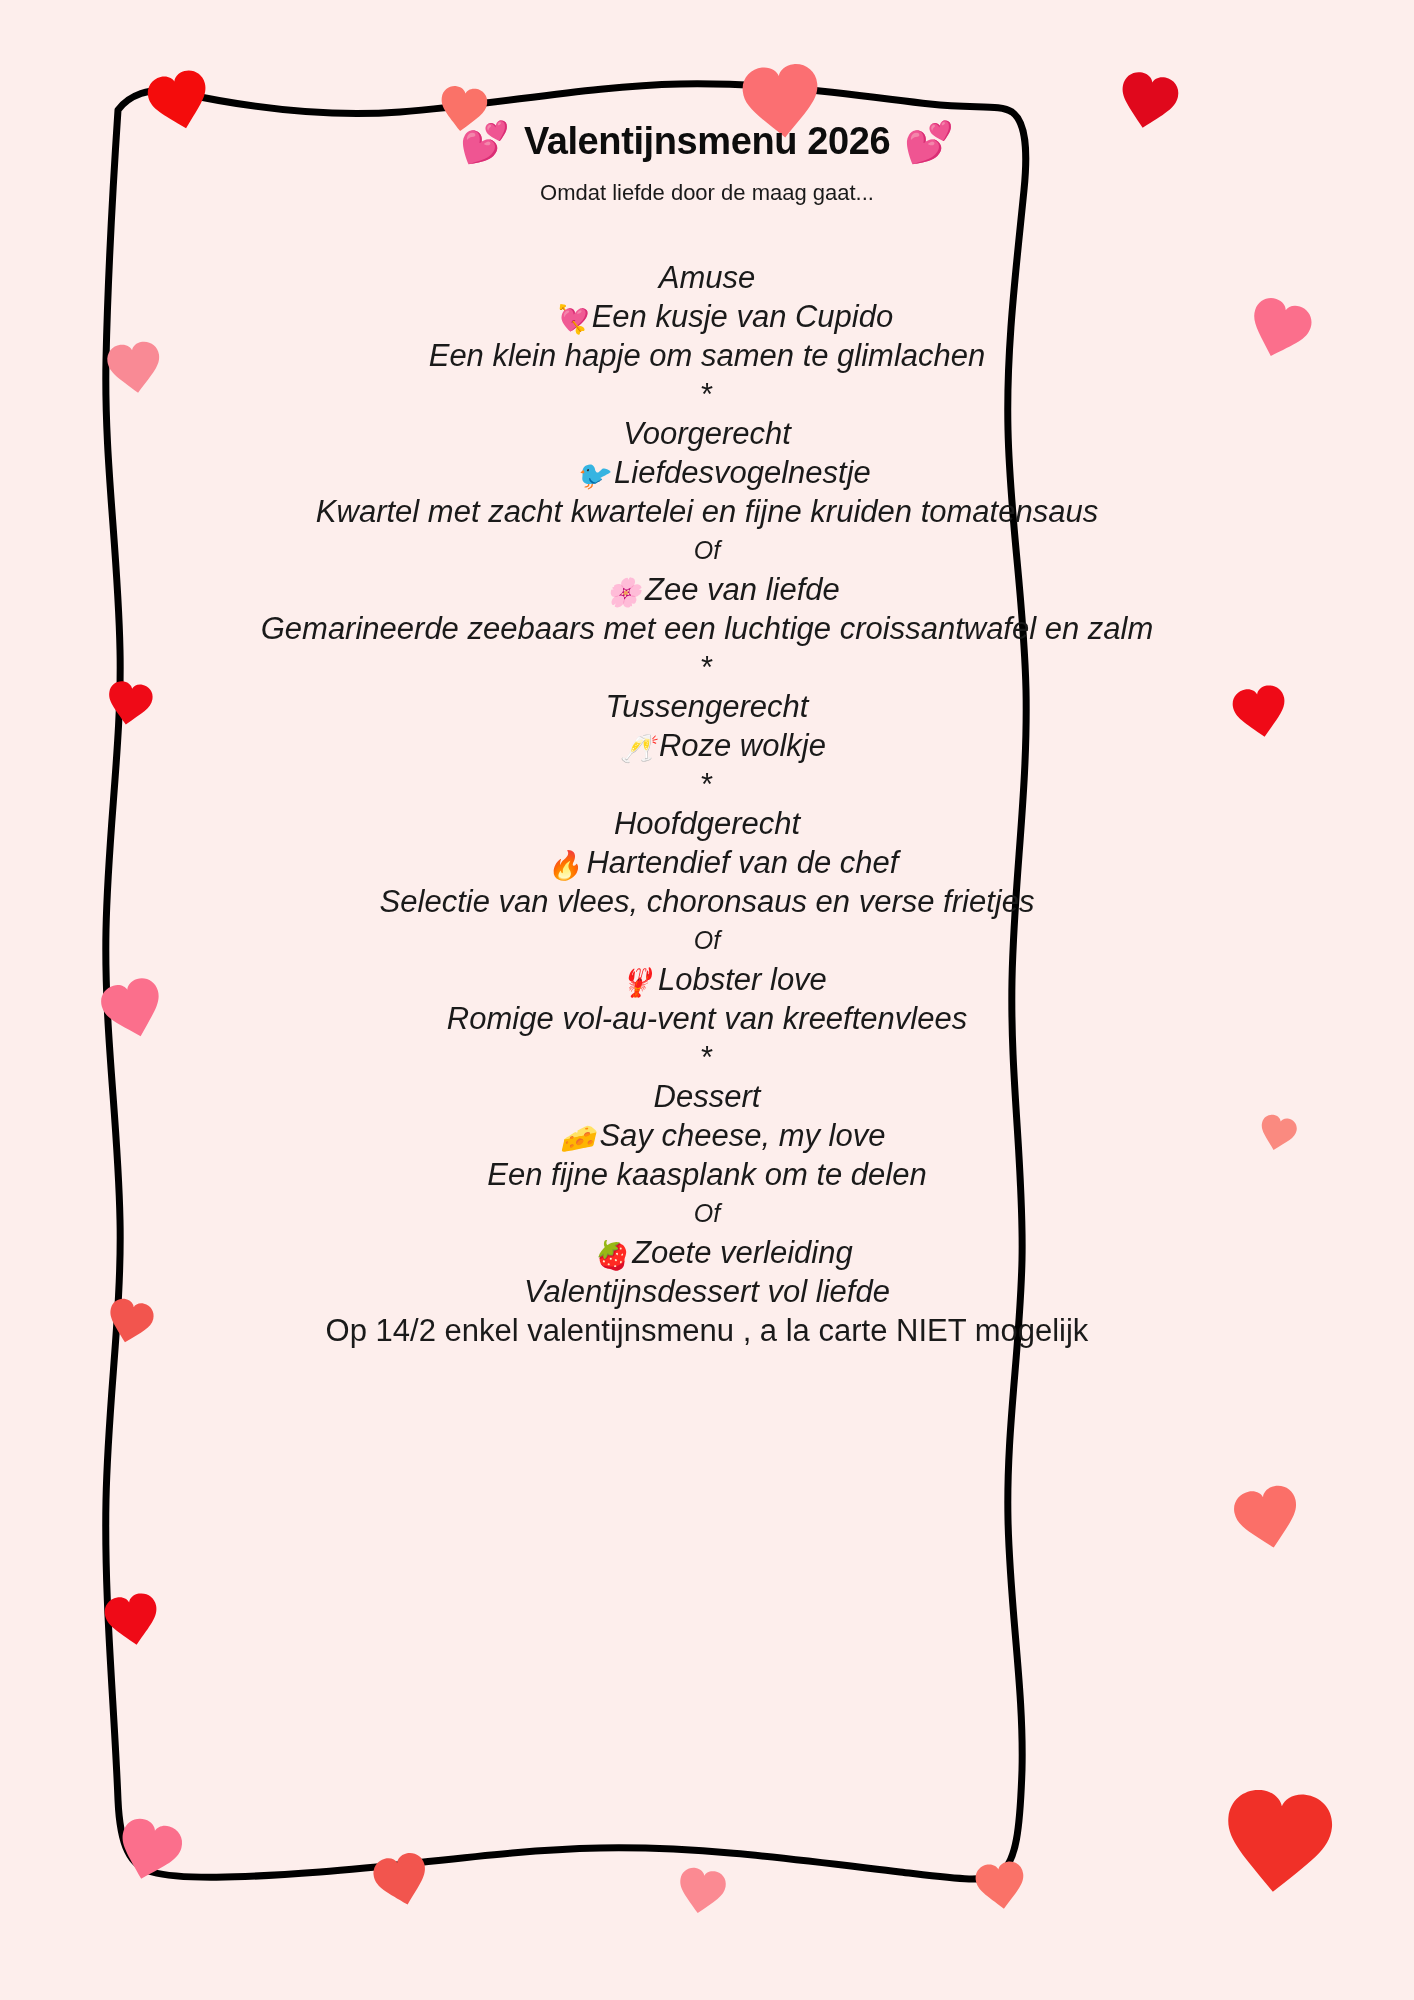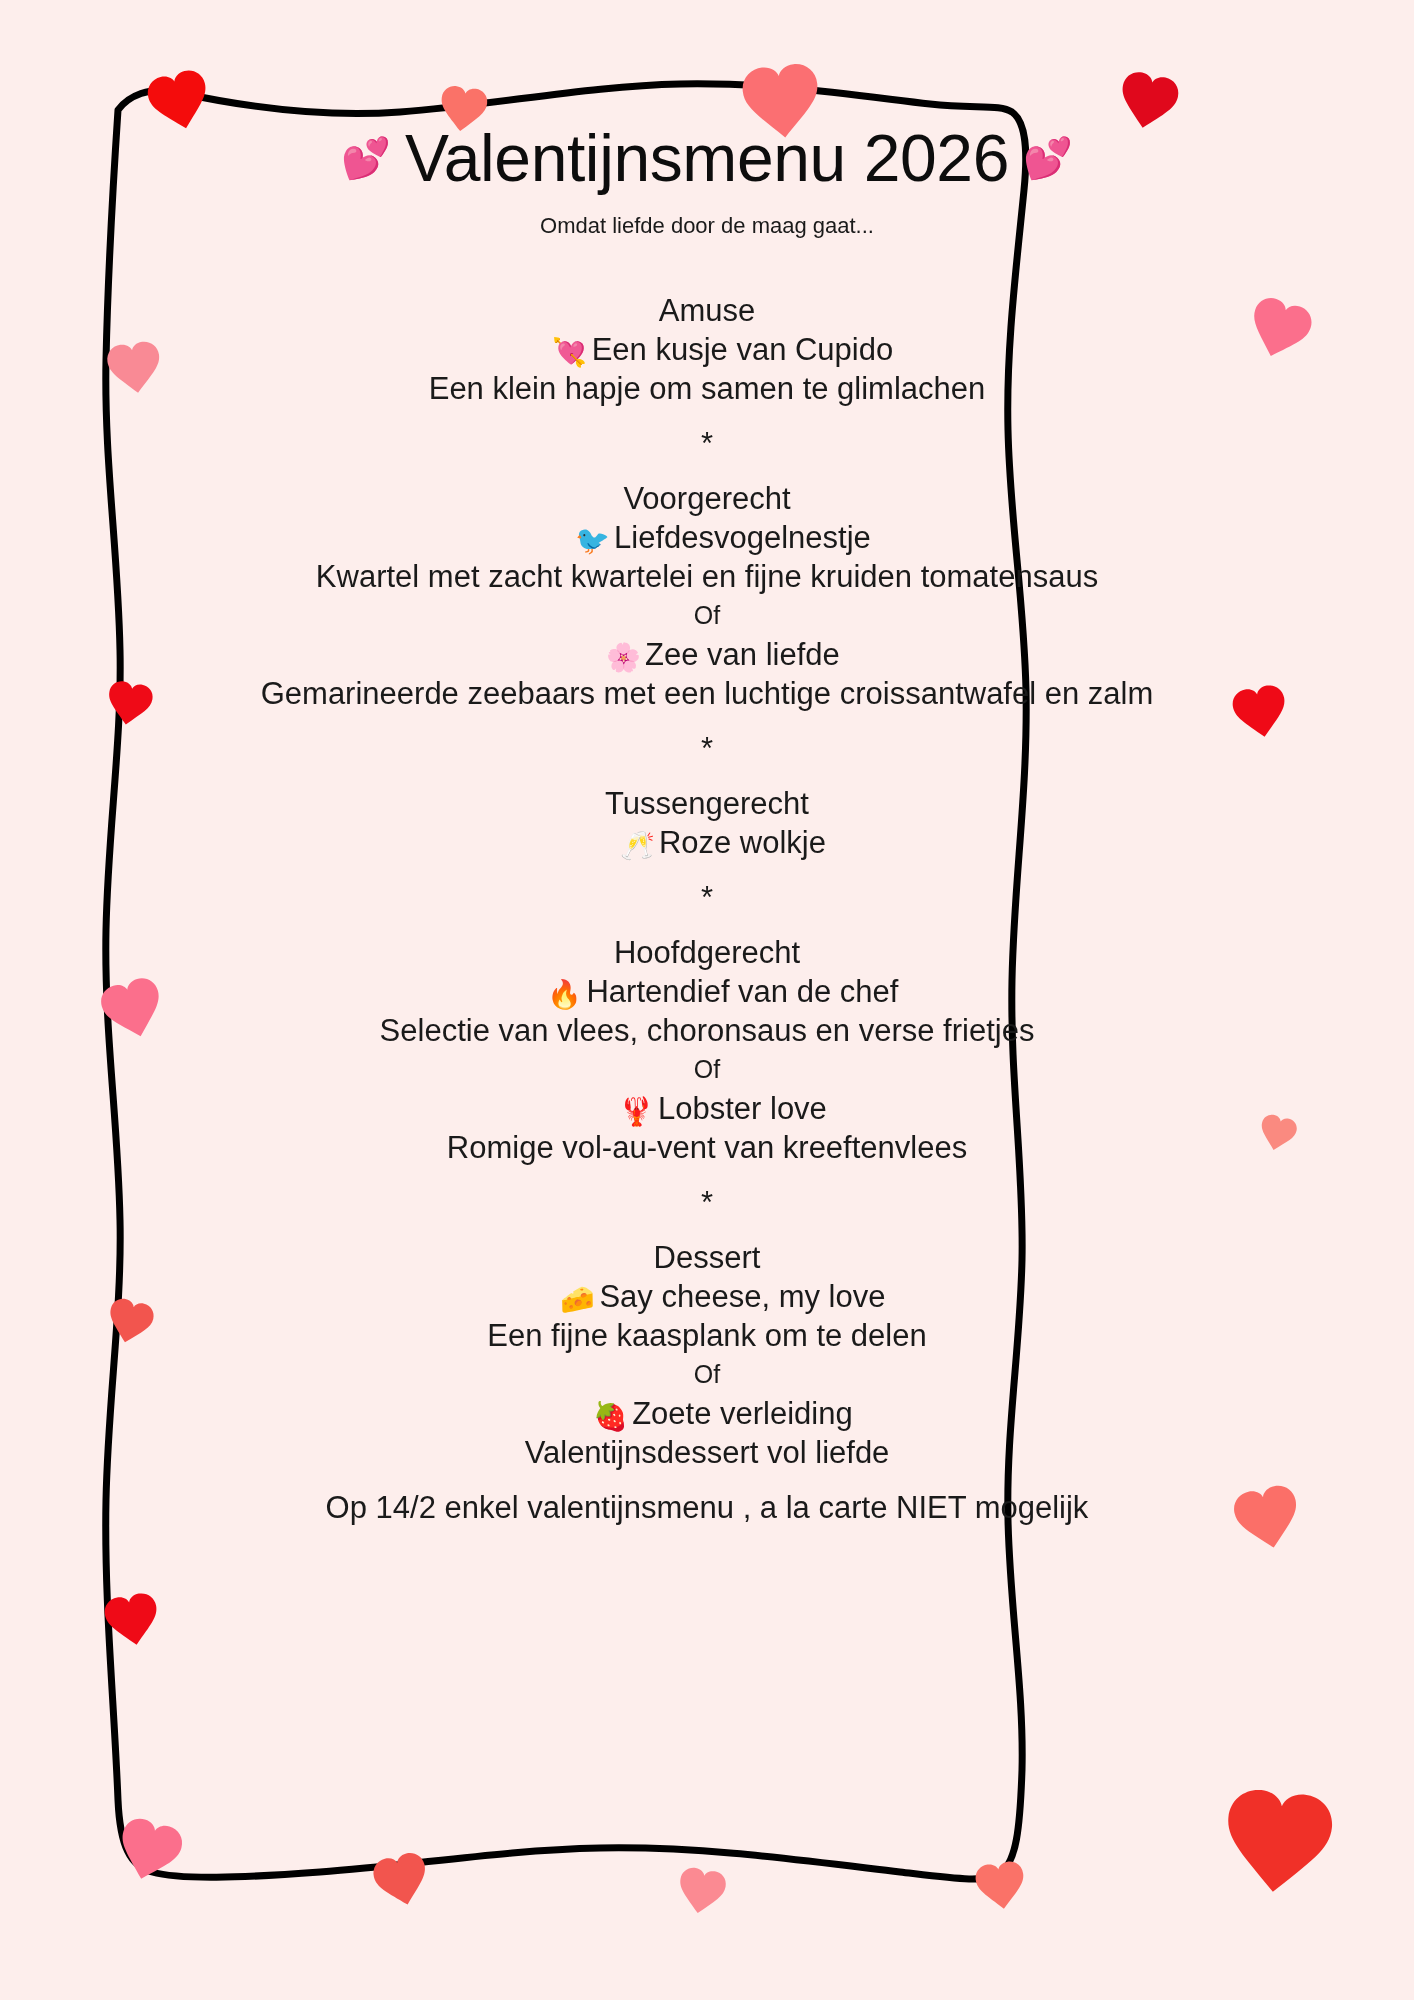--- a/index.html
+++ b/index.html
@@ -42,41 +42,42 @@
   }
 
   #title-row {
     display: flex;
     align-items: center;
     justify-content: center;
     gap: 14px;
     margin: 0 0 6px 0;
   }
   #title-text {
-    font-size: 66px;
-    font-weight: 400;
+    font-size: 38px;
+    font-weight: 700;
     letter-spacing: -0.4px;
     color: #0d0d0d;
     white-space: nowrap;
   }
   .title-emoji {
     font-size: 40px;
     line-height: 1;
     display: inline-block;
   }
 
   #subtitle {
     font-size: 22px;
     font-weight: 400;
     color: #1a1a1a;
     margin: 17px 0 52px 0;
   }
 
   .course {
-    margin: 16px;
+    margin: 0;
+    font-style: italic;
   }
   .line {
     font-size: 31px;
     line-height: 39px;
     color: #1a1a1a;
     white-space: nowrap;
   }
   .line.heading {
     font-size: 31px;
   }

